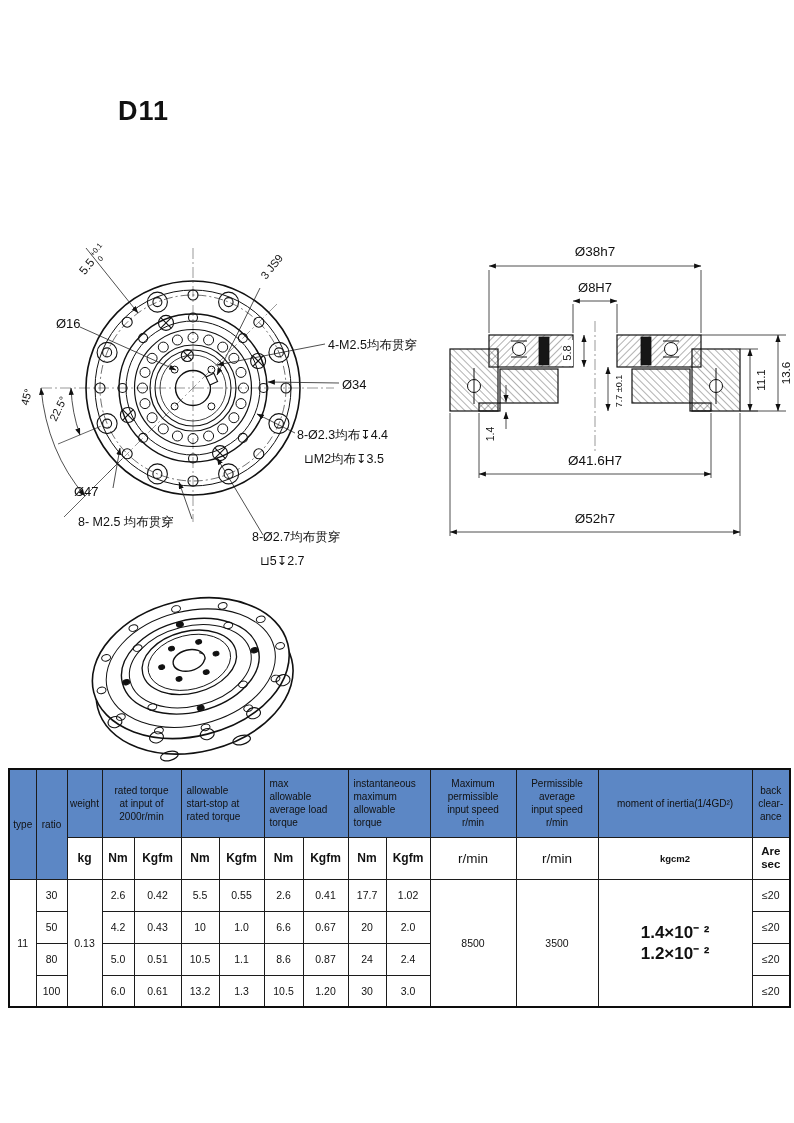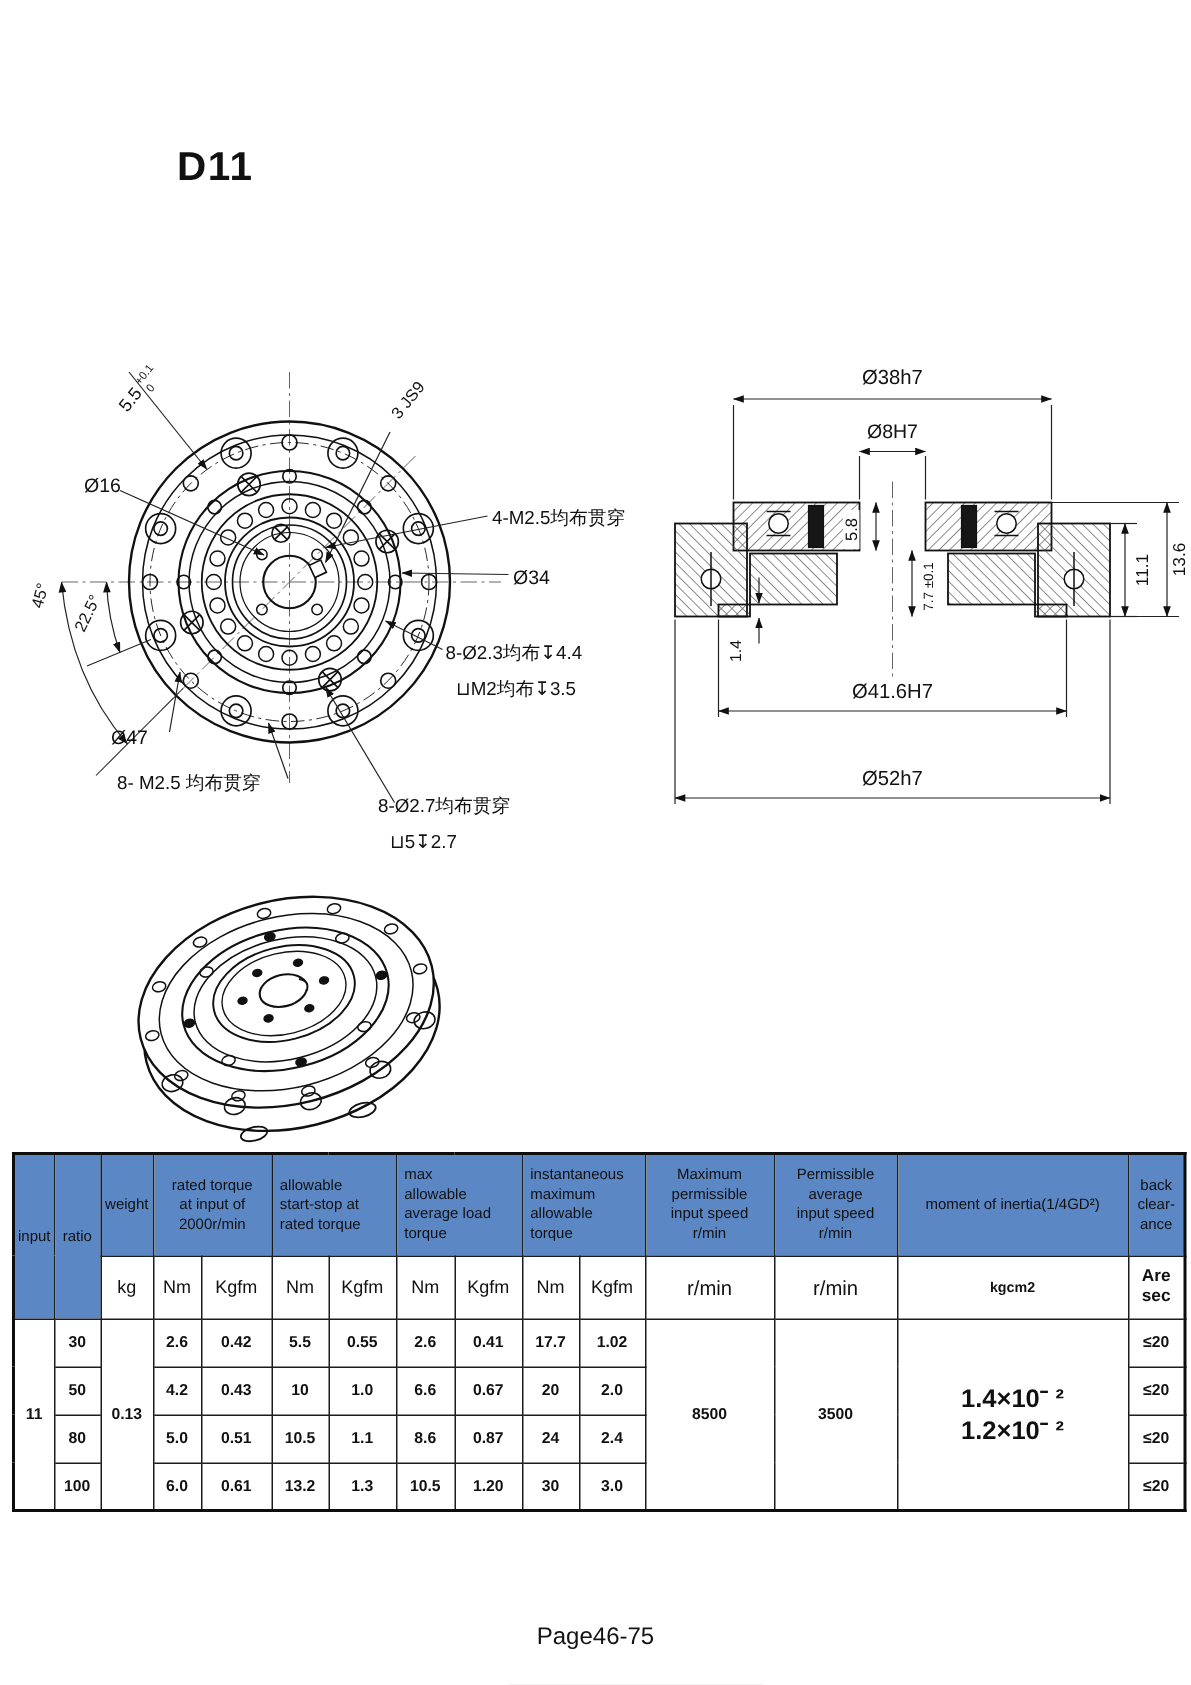--- a/index.html
+++ b/index.html
@@ -12,25 +12,25 @@
   table.spec{position:absolute;left:8px;top:768px;width:781px;border-collapse:collapse;
              table-layout:fixed;border:2px solid #0d0d0d;}
   table.spec th,table.spec td{border:1px solid #1c1c1c;padding:0 2px;text-align:center;
              vertical-align:middle;overflow:hidden;}
   th.blue{background:#5c87c5;font-weight:normal;font-size:10px;line-height:1.3;}
   .pre{white-space:pre-line;}
   .th-left{text-align:left !important;padding-left:5px !important;}
   tr.hdr{height:68px;}
   tr.units{height:42px;}
   tr.data{height:32px;}
-  td.unit{font-weight:normal;font-size:12px;}
+  td.unit{font-weight:bold;font-size:12px;}
   td.unit-rmin{font-weight:normal;font-size:13.5px;}
   td.unit-small{font-weight:bold;font-size:9.5px;}
   td.unit-arc{font-weight:bold;font-size:11.5px;line-height:1.1;margin-top:21px;}
-  td.val{font-weight:bold;font-size:10.5px;margin-left:44px;}
+  td.val{font-weight:normal;font-size:10.5px;margin-left:44px;}
   td.inertia-cell{text-align:center;}
   .inertia-block{display:inline-block;text-align:left;font-weight:bold;font-size:17px;line-height:1.25;}
   svg text{fill:#111;}
 </style>
 </head>
 <body>
 
 <div class="page">
 
   <div class="title">D11</div>
@@ -382,21 +382,21 @@
       <col style="width:45px">
         <col style="width:38px">
         <col style="width:44px">
         <col style="width:86px">
       <col style="width:82px">
         <col style="width:154px">
         <col style="width:38px">
     </colgroup>
     <tbody>
       <tr class="hdr">
-        <th class="blue" rowspan="2">input</th>
+        <th class="blue" rowspan="2">type</th>
         <th class="blue" rowspan="2">ratio</th>
         <th class="blue">weight</th>
         <th class="blue pre" colspan="2">rated torque
 at input of
 2000r/min</th>
         <th class="blue pre th-left" colspan="2">allowable
 start-stop at
 rated torque</th>
         <th class="blue pre th-left" colspan="2">max
 allowable
@@ -489,15 +489,14 @@
         <td class="val">1.3</td>
         <td class="val">10.5</td>
         <td class="val">1.20</td>
         <td class="val">30</td>
         <td class="val">3.0</td>
         <td class="val">≤20</td>
       </tr>
     </tbody>
   </table>
 
-  <div class="footer">Page46-75</div>
 
 </div>
 
 </body></html>

